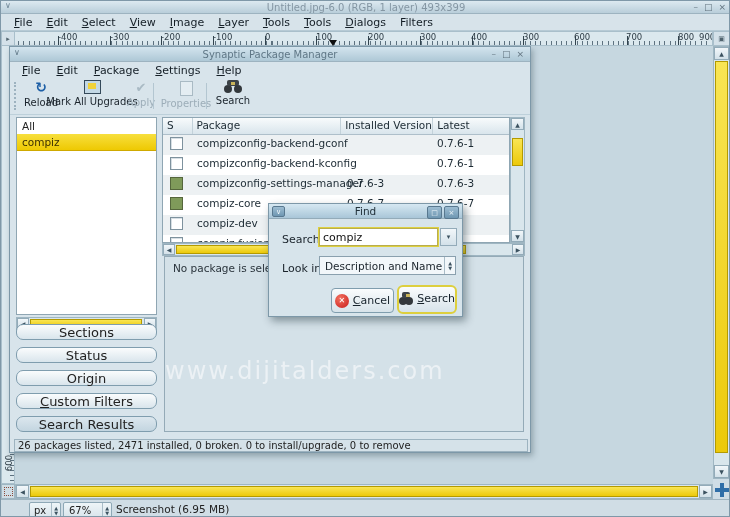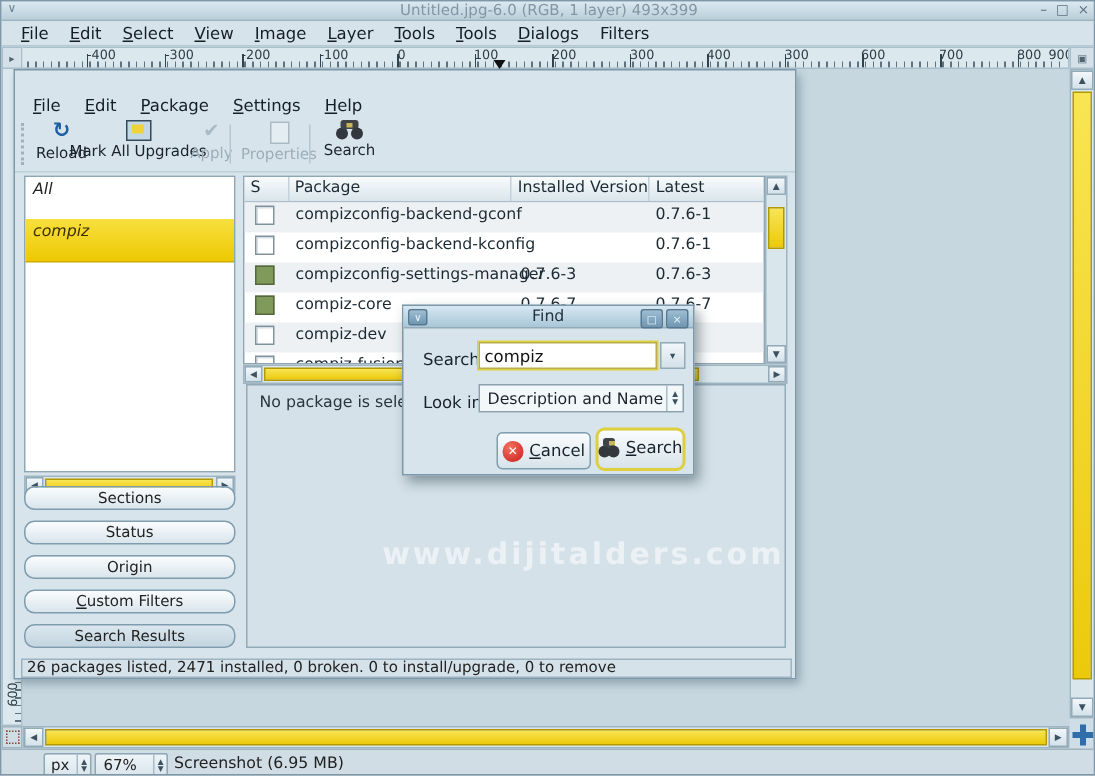--- a/index.html
+++ b/index.html
@@ -82,44 +82,44 @@
   .ico-mau i{position:absolute;left:3px;top:2px;width:8px;height:6px;background:#f0d23a;}
   .ico-apply{font-size:13px;color:#a9bac4;line-height:15px;}
   .ico-props{width:11px;height:13px;border:1px solid #a9bac4;background:#e4edf2;margin-top:1px;}
   .binoc{position:relative;width:18px;height:13px;}
   .binoc::before,.binoc::after{content:"";position:absolute;bottom:0;width:8px;height:8px;border-radius:50%;background:#33383c;}
   .binoc::before{left:0}.binoc::after{right:0}
   .binoc i{position:absolute;top:0;left:3px;right:3px;height:6px;background:#3d4347;border-radius:2px;}
   .binoc em{position:absolute;top:2px;left:7px;width:4px;height:3px;background:#c9b45a;}
 
   .f-list{left:6px;top:70px;width:141px;height:198px;background:#fff;border:1px solid #8fa6b3;}
-  .f-item{height:28px;line-height:16px;padding-left:5px;font-size:10.5px;color:#222;font-style:italic;}
+  .f-item{height:16px;line-height:16px;padding-left:5px;font-size:10.5px;color:#222;}
   .f-item.sel{background:linear-gradient(#f7df3e,#eec902);color:#3c3000;border-bottom:1px solid #cfa900;}
   .mini-hscroll{position:absolute;background:#d9e6ec;border:1px solid #9fb6c2;}
-  .sidebtn{left:6px;width:141px;height:16px;font-size:10px;}
+  .sidebtn{left:6px;width:141px;height:16px;font-size:13px;}
   .s-status{left:4px;top:392px;width:514px;height:13px;background:#d5e2e9;border:1px solid #9db3c0;
     font-size:10px;line-height:11px;padding-left:3px;color:#222;white-space:nowrap;overflow:hidden;}
 
   .pkg-table{left:152px;top:70px;width:348px;height:126px;background:#fff;border:1px solid #8fa6b3;overflow:hidden;}
   .phead{display:flex;height:16px;background:linear-gradient(#f8fbfc,#d9e5ec);border-bottom:1px solid #aebfca;}
   .phead div{font-size:10.5px;line-height:15px;padding-left:4px;color:#1c2a33;border-right:1px solid #c3d2da;}
   .c-s{width:26px}.c-pkg{width:152px}.c-iv{width:92px}.c-lv{width:76px;border-right:none!important}
   .prow{position:relative;height:20px;font-size:10.5px;line-height:16px;color:#1c2a33;}
   .prow:nth-child(even){background:#edf1f3;}
   .cb{position:absolute;left:7px;top:2px;width:11px;height:11px;background:#fff;border:1px solid #7e929e;
     box-shadow:inset 1px 1px 0 #d7dfe4;}
   .cb.installed{background:#7f9a5a;border-color:#55663c;box-shadow:none;}
   .p-name{position:absolute;left:34px;white-space:nowrap;}
   .p-iv{position:absolute;left:184px;}
   .p-lv{position:absolute;left:274px;}
   .tbl-vscroll{left:500px;top:70px;width:15px;height:126px;background:#d9e6ec;border:1px solid #9fb6c2;}
   .tbl-hscroll{left:152px;top:196px;width:363px;height:13px;background:#d9e6ec;border:1px solid #9fb6c2;}
   .details{left:154px;top:209px;width:360px;height:176px;background:#d4e1e8;border:1px solid #94aab7;overflow:hidden;}
   .details .msg{position:absolute;left:8px;top:5px;font-size:10.5px;color:#2a343c;}
-  .wm{position:absolute;left:0;right:0;top:100px;text-align:right;font-size:20px;font-weight:bold;
+  .wm{position:absolute;left:0;right:0;top:100px;text-align:left;font-size:24px;font-weight:normal;
     letter-spacing:2px;color:rgba(255,255,255,.55);white-space:nowrap;}
 
   
   .find{left:267px;top:202px;width:195px;height:114px;background:#d7e4eb;border:1px solid #7d98a8;
     box-shadow:3px 4px 8px rgba(30,50,60,.45);z-index:50;}
   .fd-title{left:0;top:0;width:100%;height:15px;background:linear-gradient(#d6e8f2,#a9c6d8);
     border-bottom:1px solid #93abb9;display:flex;align-items:center;justify-content:center;
     font-size:10.5px;color:#22313b;}
   .fd-sq{width:13px;height:11px;background:linear-gradient(#9dbdd2,#6f97b2);border:1px solid #58788f;border-radius:2px;
     color:#eef5f9;font-size:7px;display:flex;align-items:center;justify-content:center;}
@@ -215,20 +215,29 @@
       <span class="spin"></span>
     </div>
     <div class="combo" style="left:62px;top:2px;width:47px;height:15px">
       <span style="padding-left:5px">67%</span>
       <span class="spin"></span>
     </div>
     <span class="status-text">Screenshot (6.95 MB)</span>
   </div>
 
   <div class="abs syn">
+    <div class="abs s-titlebar">
+      <span class="abs gl-shade" style="left:4px;top:1px;font-size:8px;color:#5f7786"></span>
+      <span>Synaptic Package Manager</span>
+      <span class="abs titleglyphs" style="right:6px;top:2px">
+        <i class="gl-min"></i>
+        <i class="gl-max"></i>
+        <i class="gl-close"></i>
+      </span>
+    </div>
 
     <div class="abs s-menubar">
       <span class="fl">File</span>
       <span class="fl">Edit</span>
       <span class="fl">Package</span>
       <span class="fl">Settings</span>
       <span class="fl">Help</span>
     </div>
 
     <div class="abs s-toolbar">

